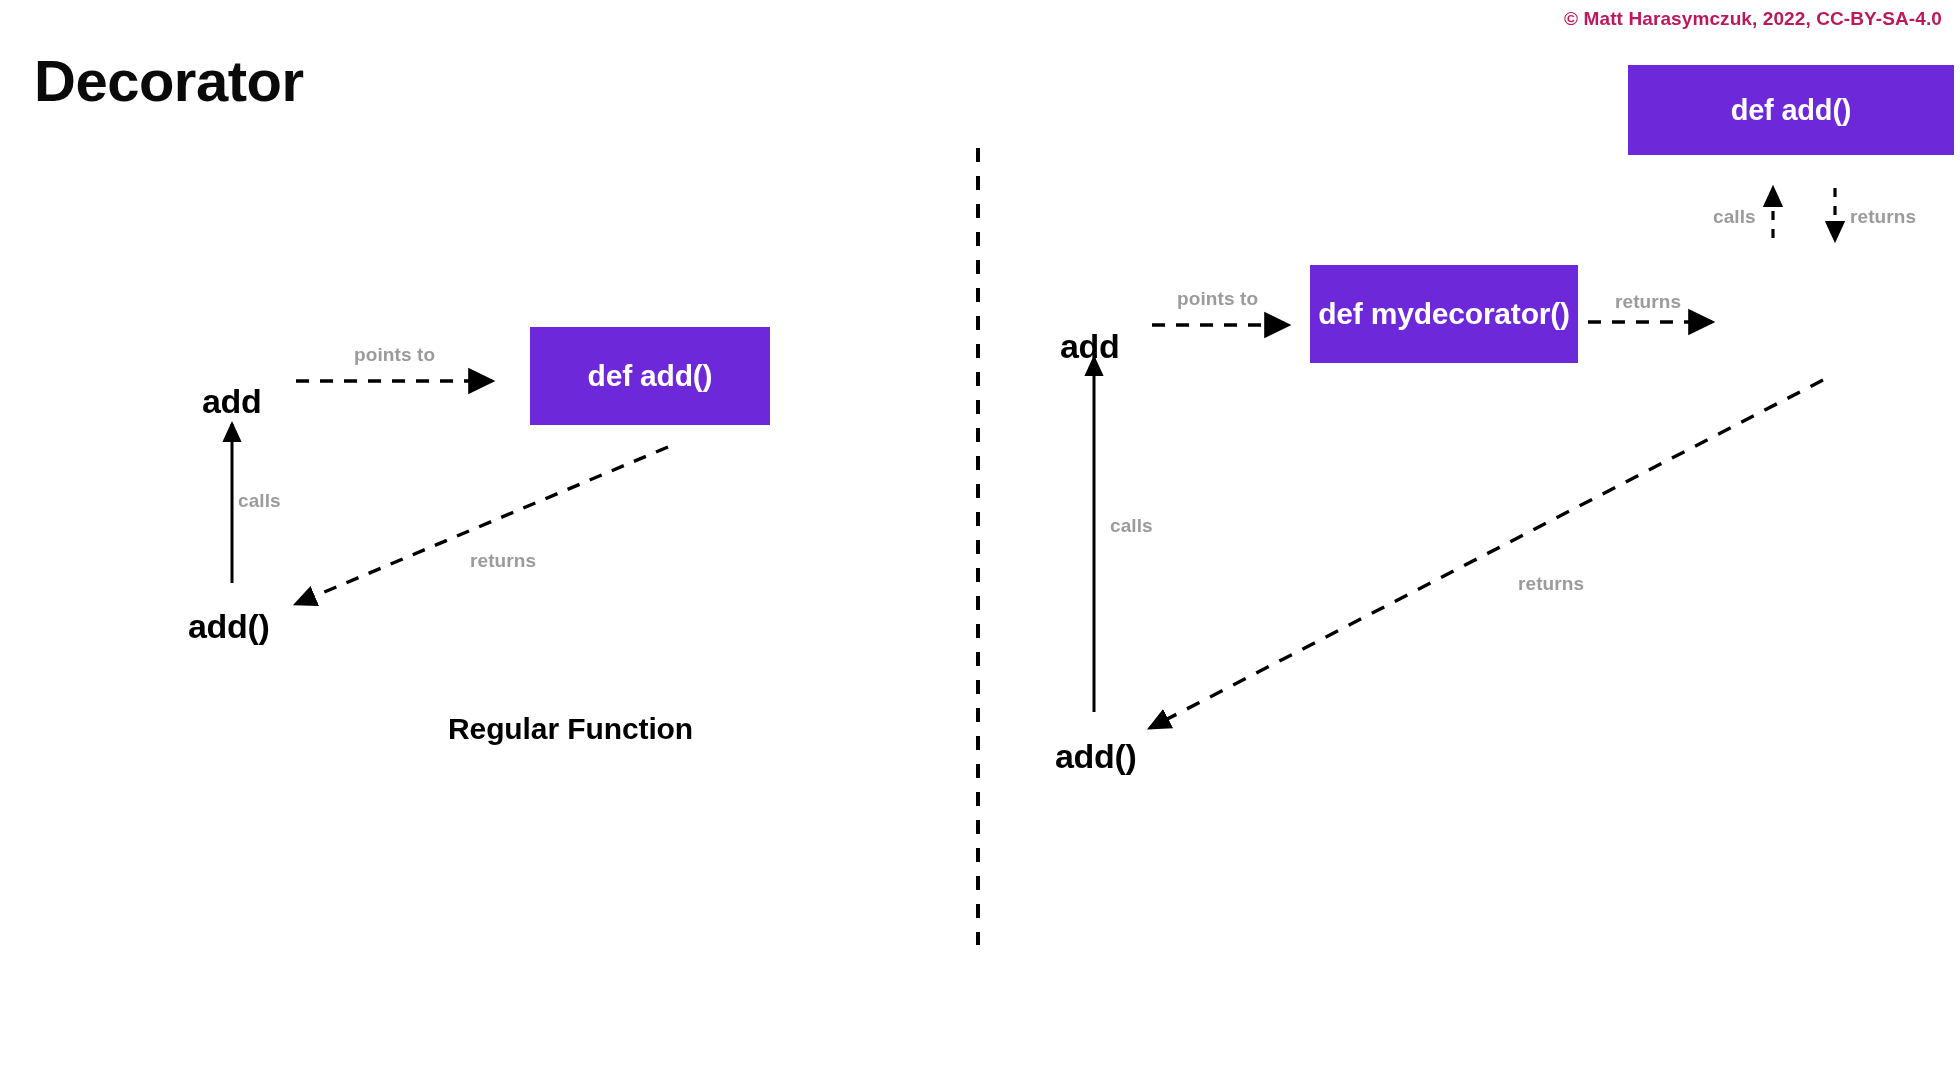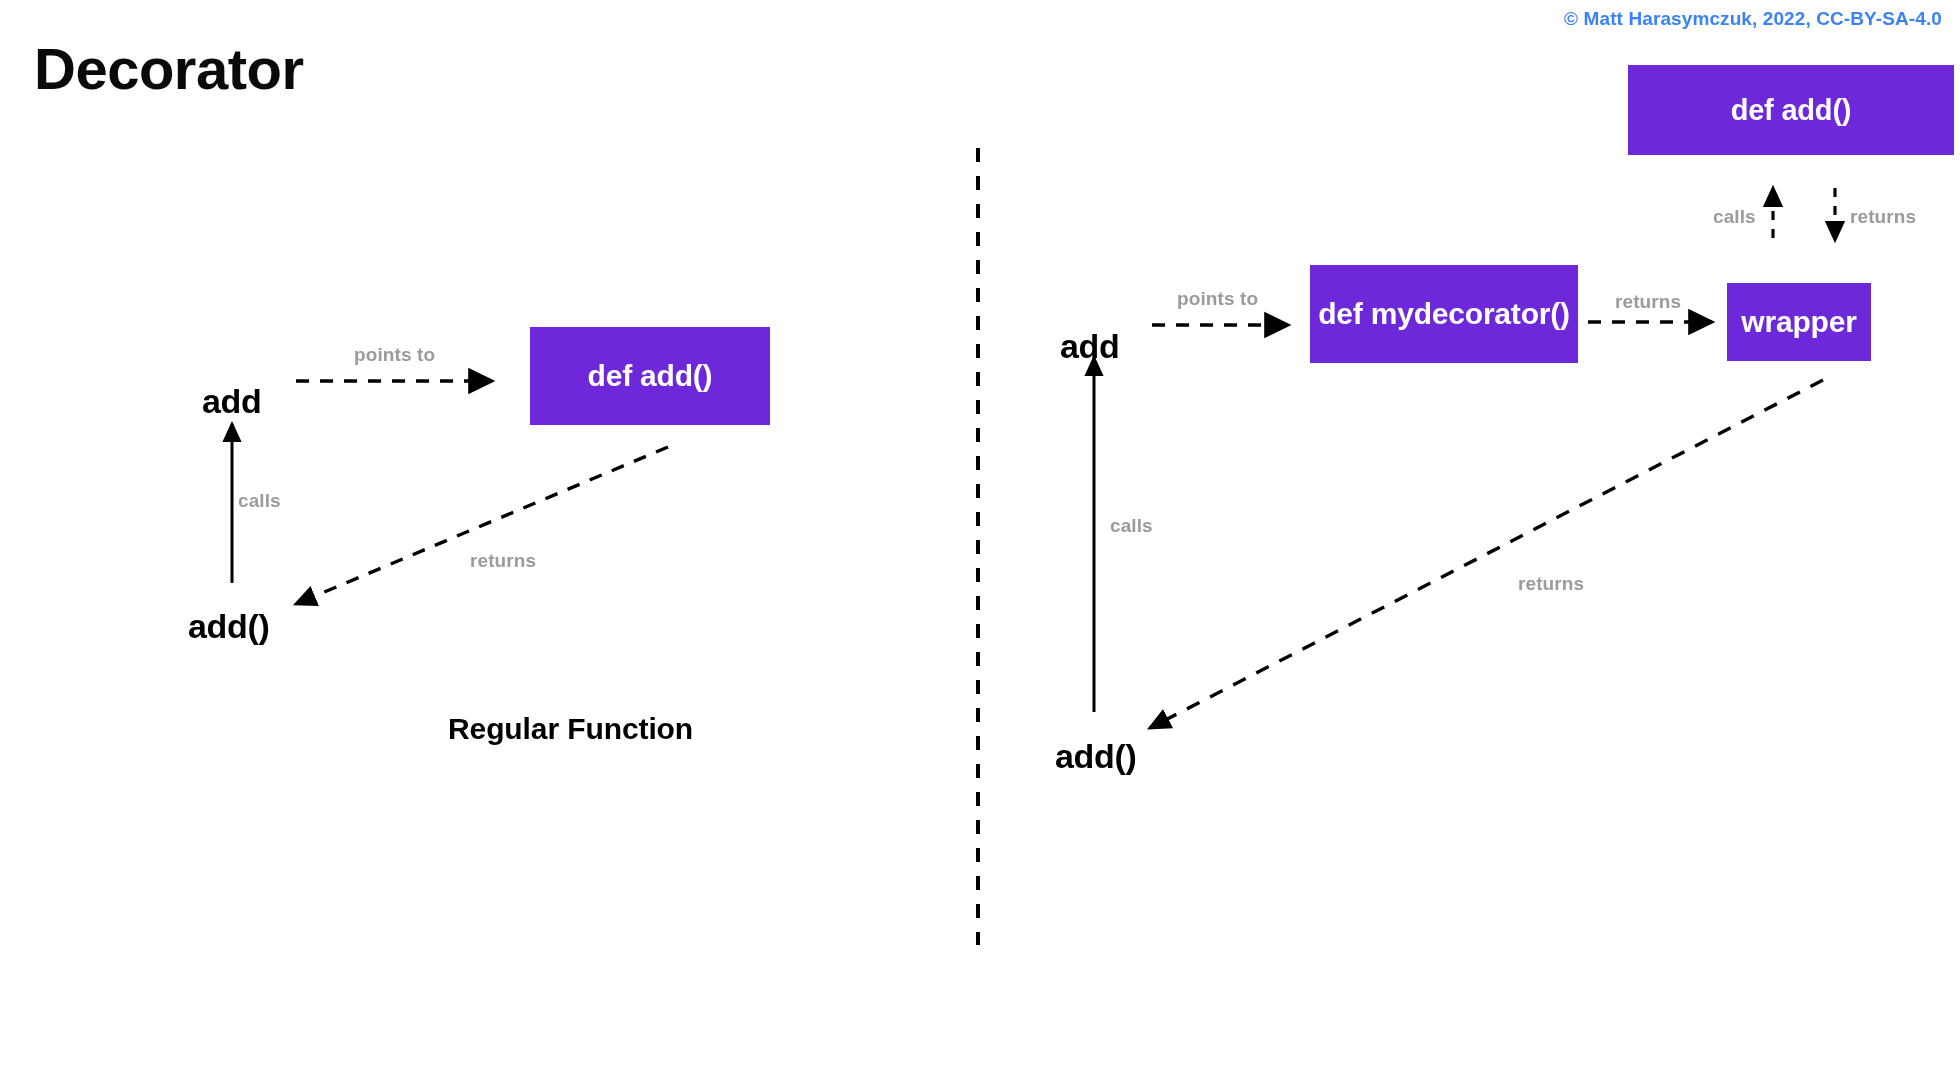--- a/index.html
+++ b/index.html
@@ -7,25 +7,25 @@
     width:1960px;height:1080px;position:relative;overflow:hidden;
     background:#ffffff;
     font-family:"Liberation Sans","DejaVu Sans",sans-serif;
     -webkit-font-smoothing:antialiased;
   }
   #slide{position:absolute;left:0;top:0;width:1960px;height:1080px;}
 
   
   .copyright{
     position:absolute;right:18px;top:8px;
-    font-size:19px;font-weight:bold;color:#3b82f6;
+    font-size:19px;font-weight:bold;color:#be185d;
     letter-spacing:.1px;white-space:nowrap;
   }
   .slide-title{
-    position:absolute;left:34px;top:40px;
+    position:absolute;left:34px;top:52px;
     font-size:58px;font-weight:bold;color:#0a0a0a;
     letter-spacing:-.5px;line-height:1;
   }
 
   
   #vec{position:absolute;left:0;top:0;width:1960px;height:1080px;}
 
   
   .fnbox{
     position:absolute;box-sizing:border-box;
@@ -126,21 +126,20 @@
   <div class="edgelabel" id="e-l-points">points to</div>
   <div class="edgelabel" id="e-l-calls">calls</div>
   <div class="edgelabel" id="e-l-returns">returns</div>
 
   <div class="caption" id="cap-left">Regular Function</div>
 
   <div class="fnbox" id="box-right-add">def add()</div>
 
   <div class="fnbox" id="box-mydecorator">def mydecorator()</div>
 
-  <div class="fnbox" id="box-wrapper">wrapper</div>
 
   <div class="namelabel" id="lbl-right-add">add</div>
 
   <div class="namelabel" id="lbl-right-addcall">add()</div>
 
   <div class="edgelabel" id="e-r-points">points to</div>
   <div class="edgelabel" id="e-r-returns">returns</div>
   <div class="edgelabel" id="e-r-calls">calls</div>
   <div class="edgelabel" id="e-r-returns2">returns</div>
   <div class="edgelabel" id="e-r-calls2">calls</div>

